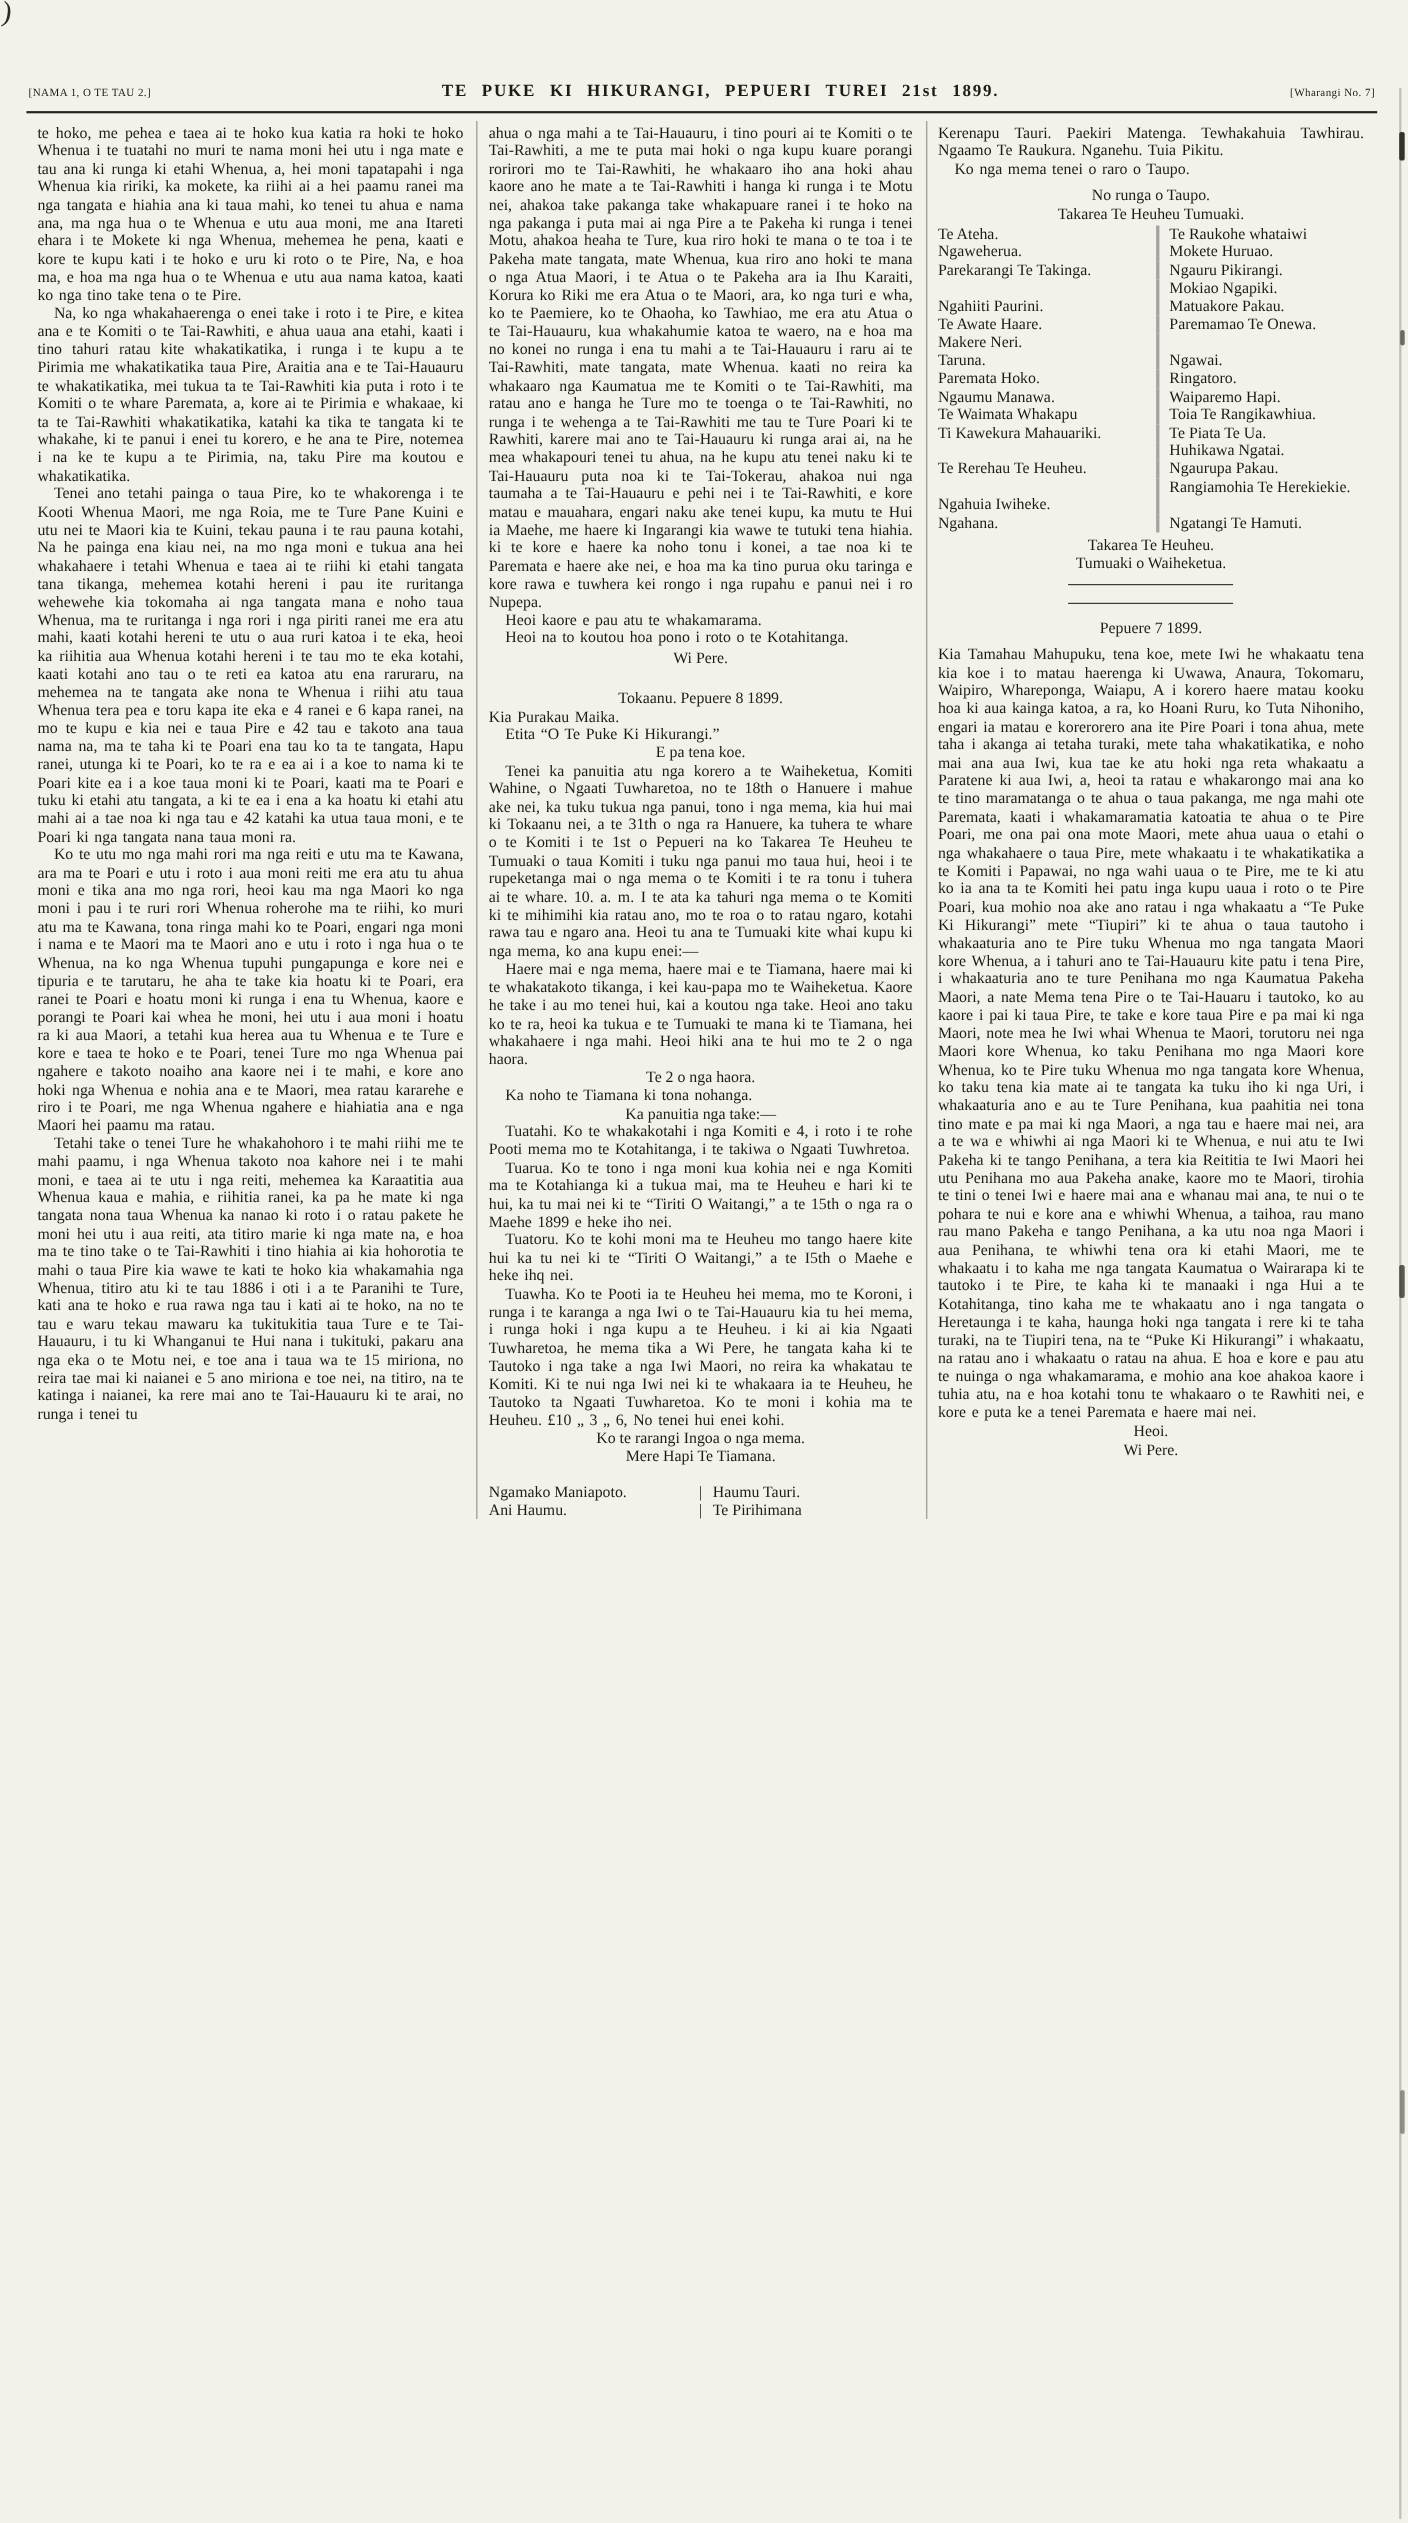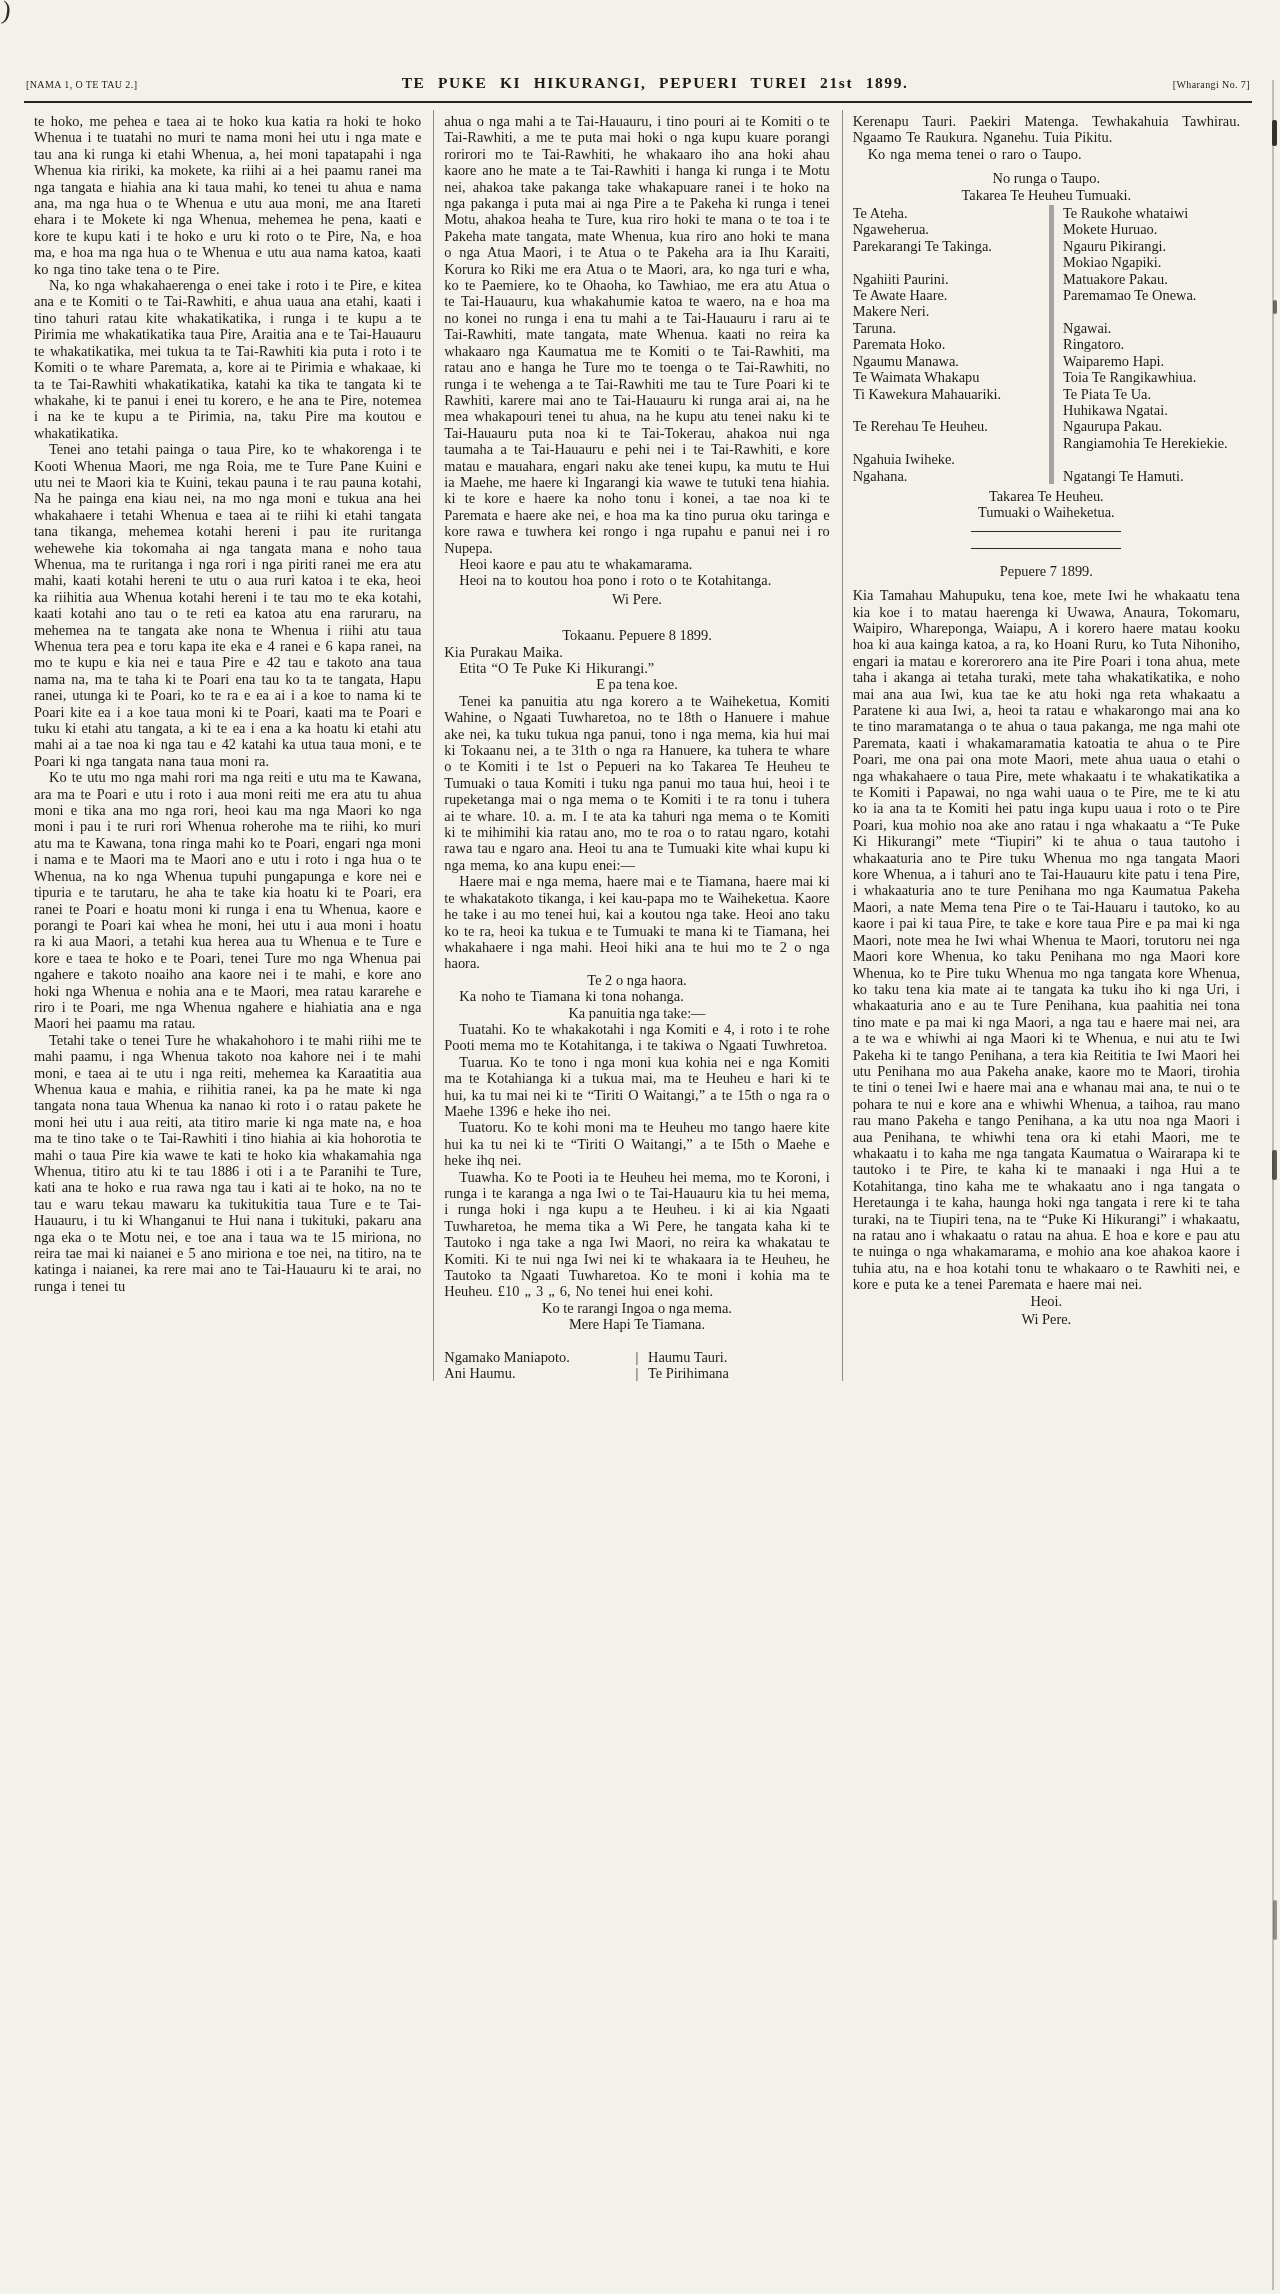--- a/index.html
+++ b/index.html
@@ -44,21 +44,21 @@
   .c{text-align:center;}
   .sig{margin:2px 0 6px 0;}
   .gap-s{height:8px;}
   .gap-m{height:14px;}
   .shortrule{width:150px;margin:10px auto 0 auto;border-top:1px solid #2b2922;}
   .shortrule.second{margin-top:16px;margin-bottom:14px;}
   
   .nametable{margin:2px 0 4px 0;}
   .nrow{display:grid;grid-template-columns:52% 48%;}
   .ncell{display:block;min-height:16.4px;}
-  .ncell.l{border-right:5px solid #a3a3a3;padding-right:22px;}
+  .ncell.l{border-right:3px solid #a3a3a3;padding-right:22px;}
   .ncell.r{padding-left:9px;}
   
   .minirows{margin-top:16px;}
   .minirow{display:grid;grid-template-columns:1fr 14px 1fr;}
   .minirow .bar{text-align:center;color:#2b2922;}
   .minirow span:last-child{text-align:left;padding-left:4px;}
 </style>
 </head>
 <body>
 
@@ -108,21 +108,21 @@
             <p class="para">Tenei ka panuitia atu nga korero a te Waiheketua, Komiti Wahine, o Ngaati Tuwharetoa, no te 18th o Hanuere i mahue ake nei, ka tuku tukua nga panui, tono i nga mema, kia hui mai ki Tokaanu nei, a te 31th o nga ra Hanuere, ka tuhera te whare o te Komiti i te 1st o Pepueri na ko Takarea Te Heuheu te Tumuaki o taua Komiti i tuku nga panui mo taua hui, heoi i te rupeketanga mai o nga mema o te Komiti i te ra tonu i tuhera ai te whare. 10. a. m. I te ata ka tahuri nga mema o te Komiti ki te mihimihi kia ratau ano, mo te roa o to ratau ngaro, kotahi rawa tau e ngaro ana. Heoi tu ana te Tumuaki kite whai kupu ki nga mema, ko ana kupu enei:—</p>
             <p class="para">Haere mai e nga mema, haere mai e te Tiamana, haere mai ki te whakatakoto tikanga, i kei kau-papa mo te Waiheketua. Kaore he take i au mo tenei hui, kai a koutou nga take. Heoi ano taku ko te ra, heoi ka tukua e te Tumuaki te mana ki te Tiamana, hei whakahaere i nga mahi. Heoi hiki ana te hui mo te 2 o nga haora.</p>
           </div>
 
         <p class="c">Te 2 o nga haora.</p>
         <p class="para">Ka noho te Tiamana ki tona nohanga.</p>
         <p class="c">Ka panuitia nga take:—</p>
 
         <div>
             <p class="para">Tuatahi. Ko te whakakotahi i nga Komiti e 4, i roto i te rohe Pooti mema mo te Kotahitanga, i te takiwa o Ngaati Tuwhretoa.</p>
-            <p class="para">Tuarua. Ko te tono i nga moni kua kohia nei e nga Komiti ma te Kotahianga ki a tukua mai, ma te Heuheu e hari ki te hui, ka tu mai nei ki te “Tiriti O Waitangi,” a te 15th o nga ra o Maehe 1396 e heke iho nei.</p>
+            <p class="para">Tuarua. Ko te tono i nga moni kua kohia nei e nga Komiti ma te Kotahianga ki a tukua mai, ma te Heuheu e hari ki te hui, ka tu mai nei ki te “Tiriti O Waitangi,” a te 15th o nga ra o Maehe 1899 e heke iho nei.</p>
             <p class="para">Tuatoru. Ko te kohi moni ma te Heuheu mo tango haere kite hui ka tu nei ki te “Tiriti O Waitangi,” a te I5th o Maehe e heke ihq nei.</p>
             <p class="para">Tuawha. Ko te Pooti ia te Heuheu hei mema, mo te Koroni, i runga i te karanga a nga Iwi o te Tai-Hauauru kia tu hei mema, i runga hoki i nga kupu a te Heuheu. i ki ai kia Ngaati Tuwharetoa, he mema tika a Wi Pere, he tangata kaha ki te Tautoko i nga take a nga Iwi Maori, no reira ka whakatau te Komiti. Ki te nui nga Iwi nei ki te whakaara ia te Heuheu, he Tautoko ta Ngaati Tuwharetoa. Ko te moni i kohia ma te Heuheu. £10 „ 3 „ 6, No tenei hui enei kohi.</p>
           </div>
 
         <p class="c">Ko te rarangi Ingoa o nga mema.</p>
         <p class="c">Mere Hapi Te Tiamana.</p>
 
         <div class="minirows">
             <div class="minirow">
             <span>Ngamako Maniapoto.</span>

